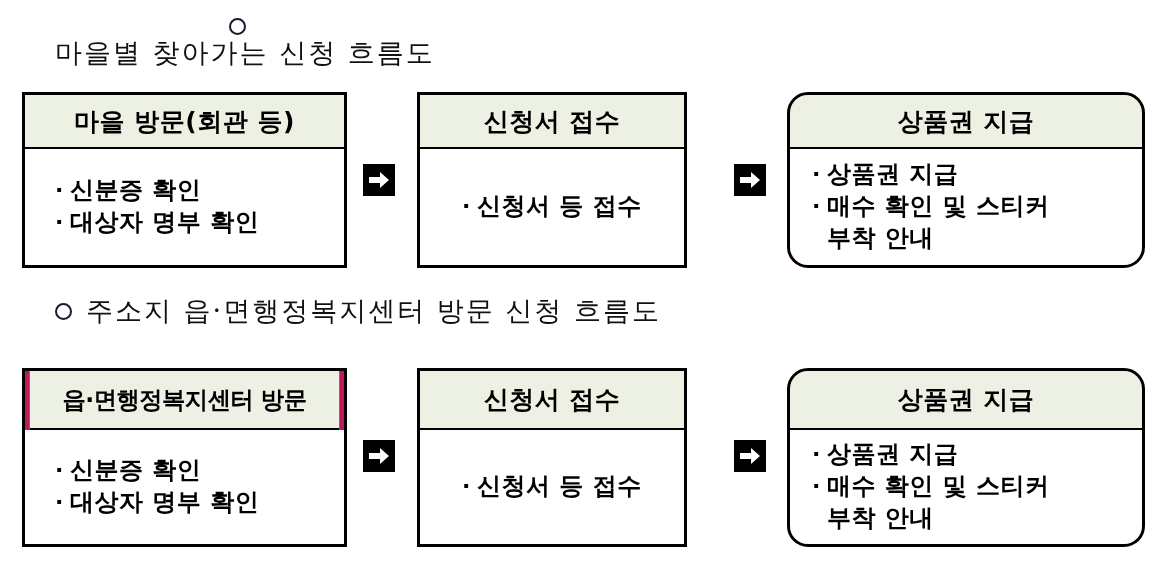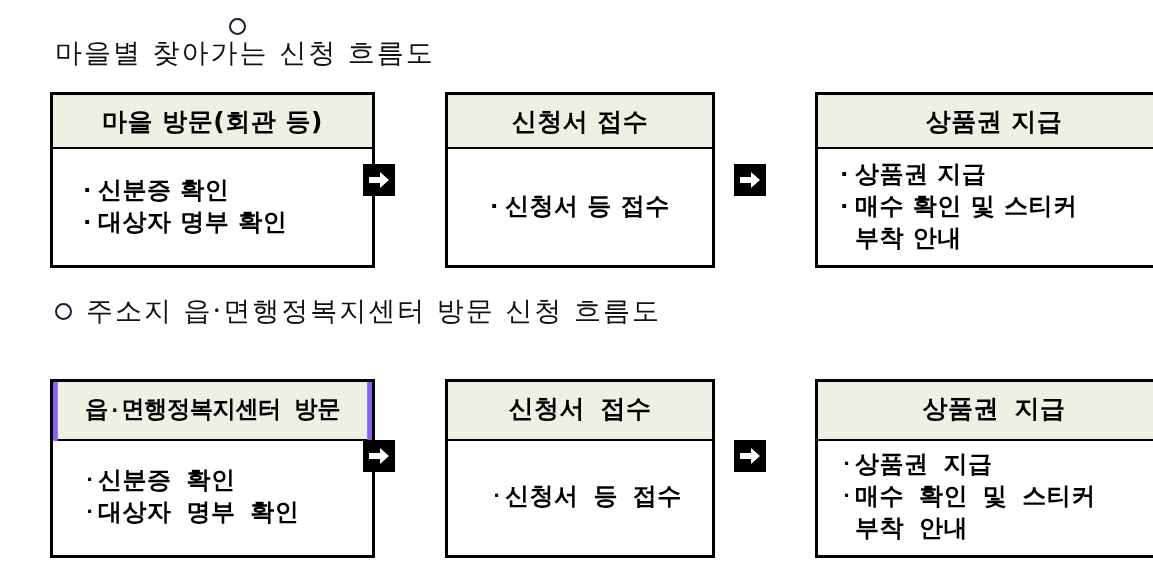--- a/index.html
+++ b/index.html
@@ -48,25 +48,24 @@
     width: 1153px;
   }
   #flow-row-1 { top: 92px; height: 176px; }
   #flow-row-2 { top: 367px; height: 179px; }
 
   
   .flow-box {
     position: absolute;
     box-sizing: border-box;
     border: 3px solid #000000;
-    background: #8b5cf6;
+    background: #be185d;
     display: flex;
     flex-direction: column;
     overflow: hidden;
-    margin-left: 28px;
   }
   .box-header {
     box-sizing: border-box;
     background: #edf1e3;
     border-bottom: 2px solid #000000;
     text-align: center;
     font-size: 25px;
     font-weight: 700;
     letter-spacing: 0.5px;
     line-height: 1;
@@ -102,25 +101,25 @@
     text-align: left;
     font-size: 22px;
     line-height: 1.32;
   }
   .body-line .dot.blank { color: transparent; }
   .body-line .txt { flex: 1 1 auto; }
 
   
   .box-1 { left: 22px;  width: 325px; }
   .box-2 { left: 417px; width: 270px; }
-  .box-3 { left: 787px; width: 358px; }
+  .box-3 { left: 787px; width: 358px; border-radius: 21px; }
 
   #flow-row-1 .flow-box { top: 0; height: 176px; }
   #flow-row-1 .box-header { height: 54px; }
-  #flow-row-2 .flow-box { top: 12px; height: 179px; font-family: Liberation Mono, monospace; }
+  #flow-row-2 .flow-box { top: 1px; height: 179px; }
   #flow-row-2 .box-header { height: 59px; }
 
   #flow-row-1 .box-1 .box-body,
   #flow-row-2 .box-1 .box-body { padding: 0 0 0 30px; }
   #flow-row-1 .box-2 .box-body,
   #flow-row-2 .box-2 .box-body { padding: 0 0 0 28px; }
   #flow-row-1 .box-3 .box-body,
   #flow-row-2 .box-3 .box-body { padding: 0 0 0 22px; }
 
   #flow-row-1 .box-2 .body-line,

